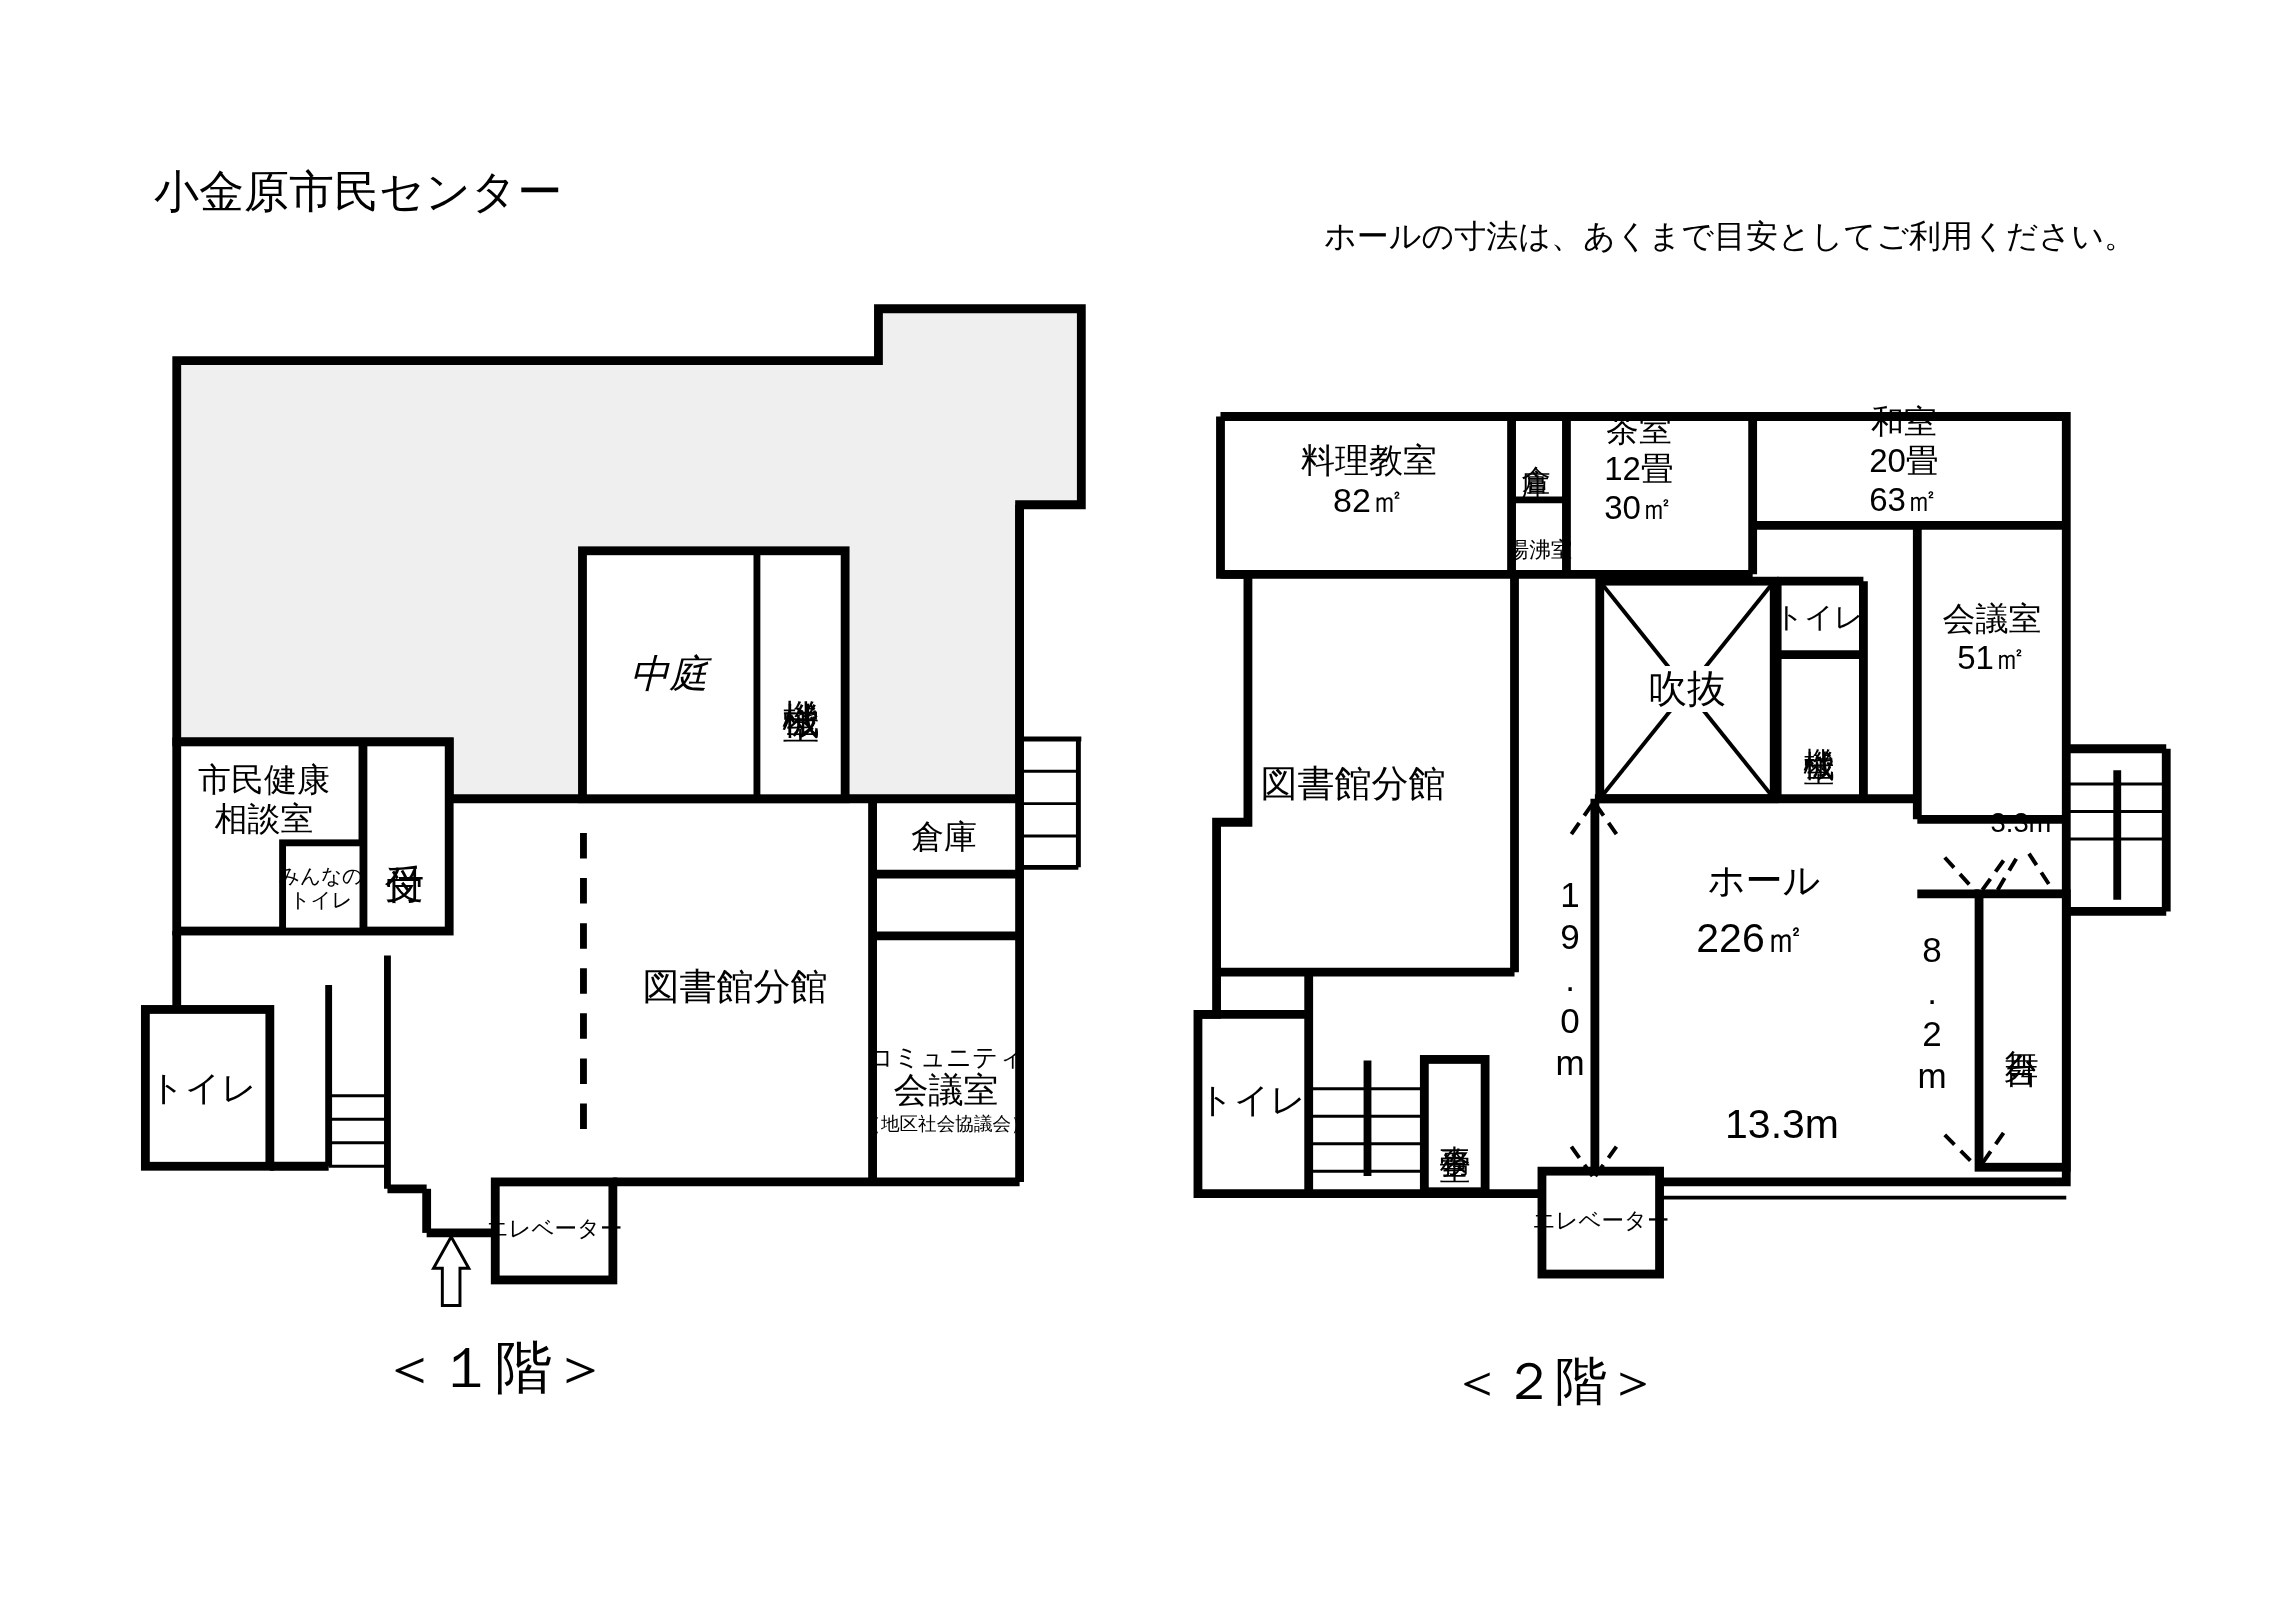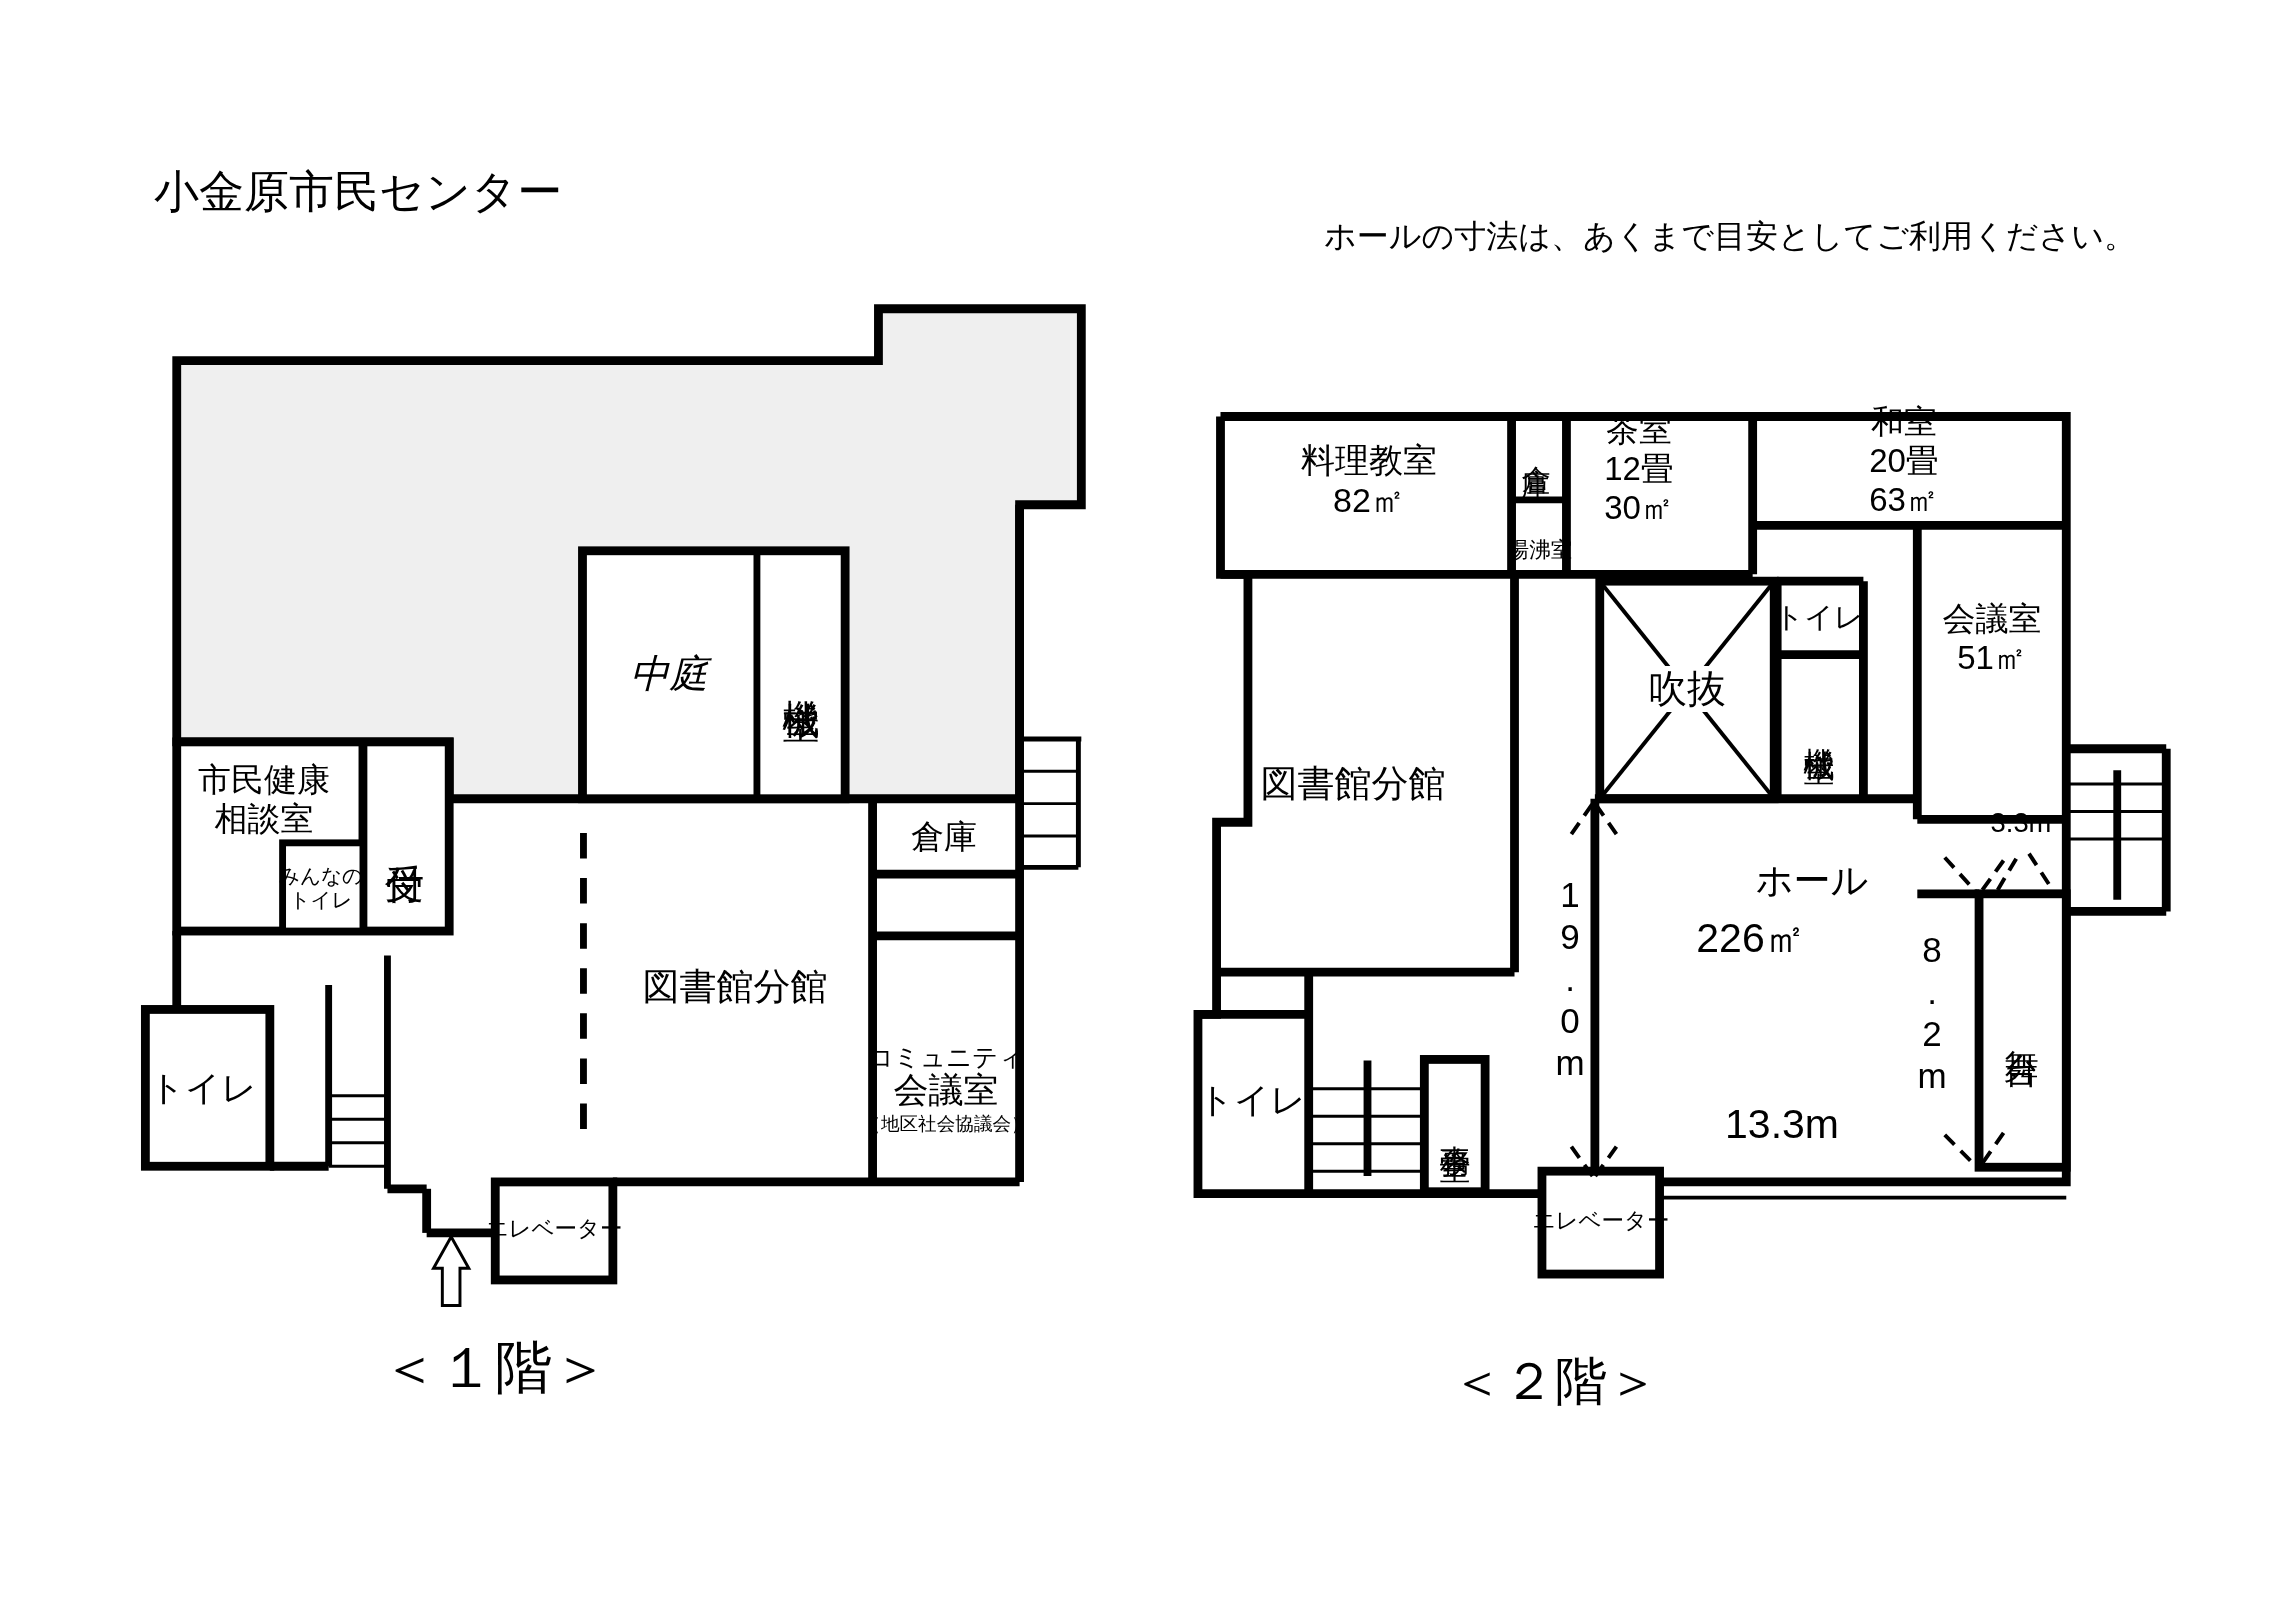--- a/index.html
+++ b/index.html
@@ -204,21 +204,21 @@
 30㎡</div>
   <div class="label" style="left:1904px;top:461px;font-size:33px;">和室
 20畳
 63㎡</div>
   <div class="label" style="left:1992px;top:639px;font-size:33px;">会議室
 51㎡</div>
   <div class="label" style="left:1819px;top:617px;font-size:29px;">トイレ</div>
   <div class="label v" style="left:1819px;top:727px;font-size:31px;">機械室</div>
   <div class="label halo" style="left:1687px;top:689px;font-size:39px;">吹抜</div>
   <div class="label" style="left:1353px;top:784px;font-size:37px;">図書館分館</div>
-  <div class="label" style="left:1764px;top:881px;font-size:37px;margin-left:48px;">ホール</div>
+  <div class="label" style="left:1764px;top:881px;font-size:37px;">ホール</div>
   <div class="label" style="left:1751px;top:938px;font-size:41px;">226㎡</div>
   <div class="label" style="left:1782px;top:1124px;font-size:41px;">13.3m</div>
   <div class="label v" style="left:1570px;top:980px;font-size:35px;">19.0m</div>
   <div class="label v" style="left:1932px;top:1014px;font-size:35px;">8.2m</div>
   <div class="label" style="left:2021px;top:823px;font-size:27.4px;">3.3m</div>
   <div class="label v" style="left:2022px;top:1025px;font-size:35px;">舞台</div>
   <div class="label" style="left:1252px;top:1100px;font-size:35px;">トイレ</div>
   <div class="label v" style="left:1455px;top:1125px;font-size:31px;">事務室</div>
   <div class="label" style="left:1601px;top:1221px;font-size:22.5px;">エレベーター</div>
   <div class="label" style="left:1555px;top:1382px;font-size:52px;">＜２階＞</div>

